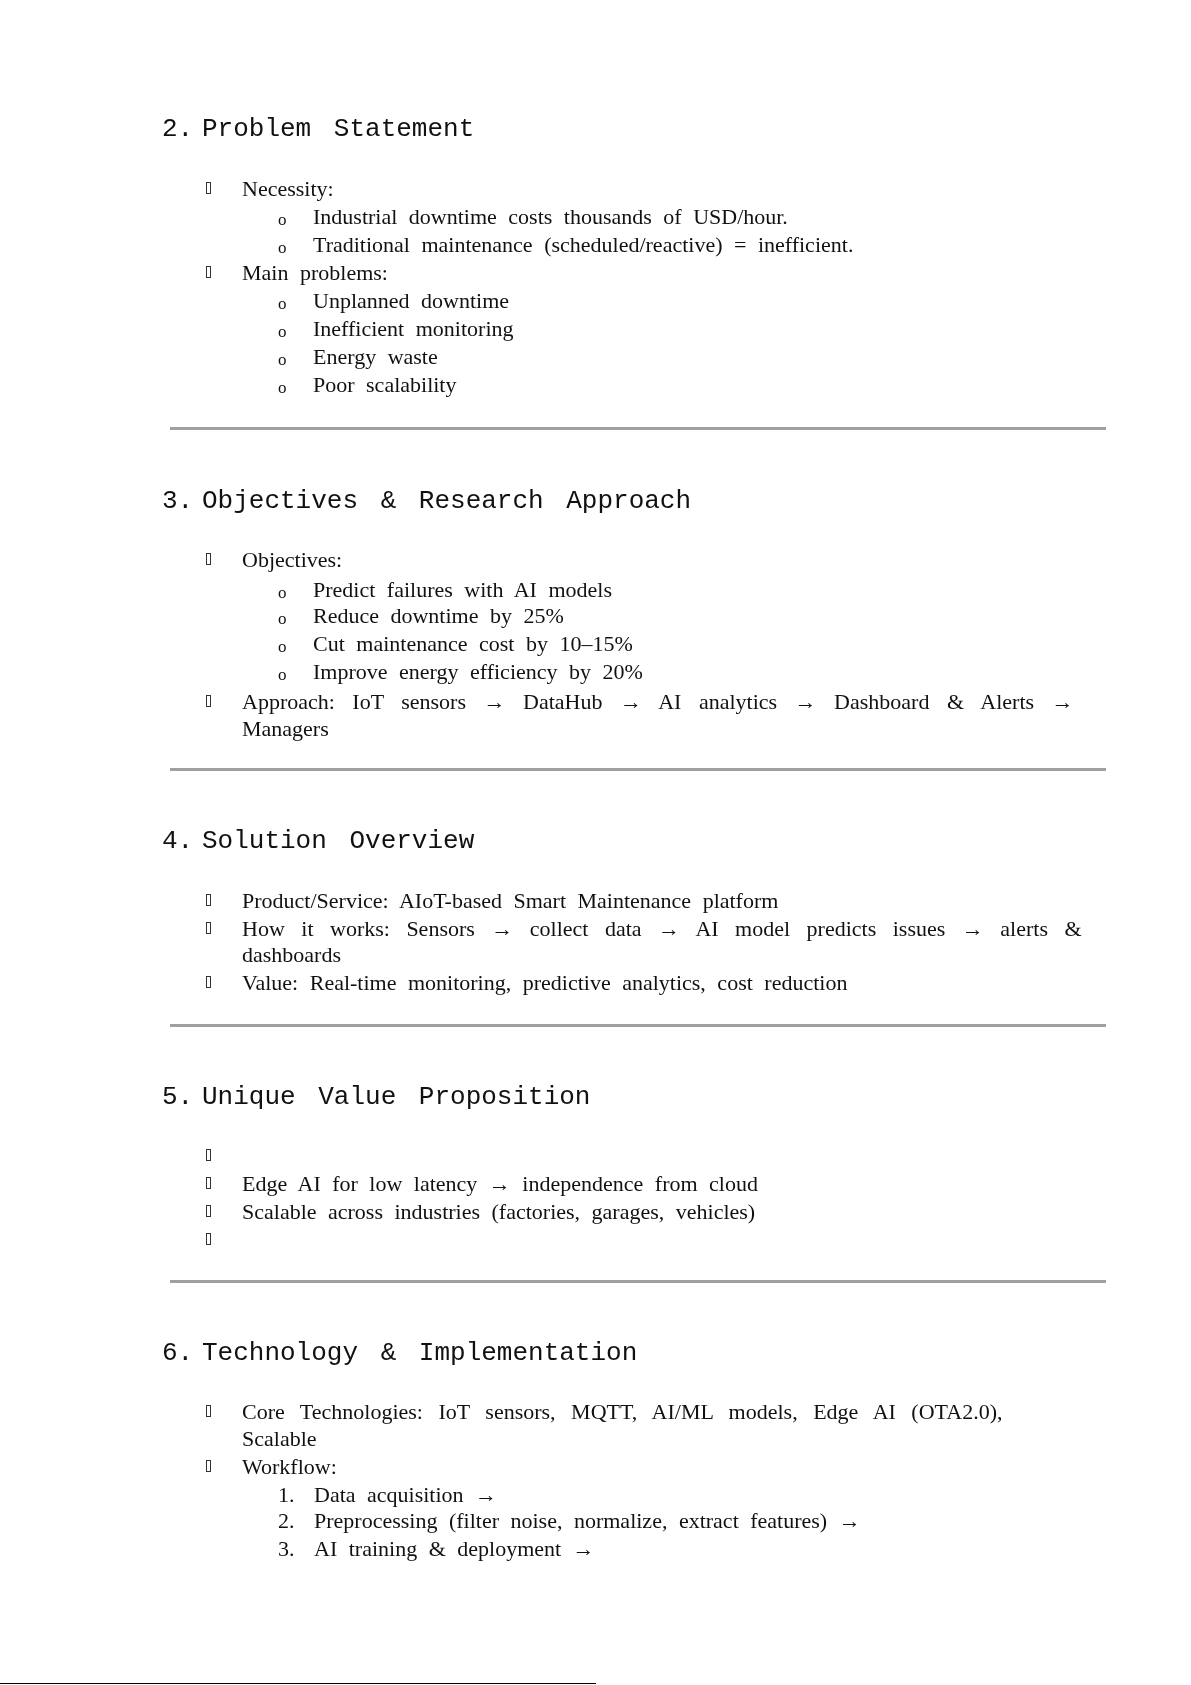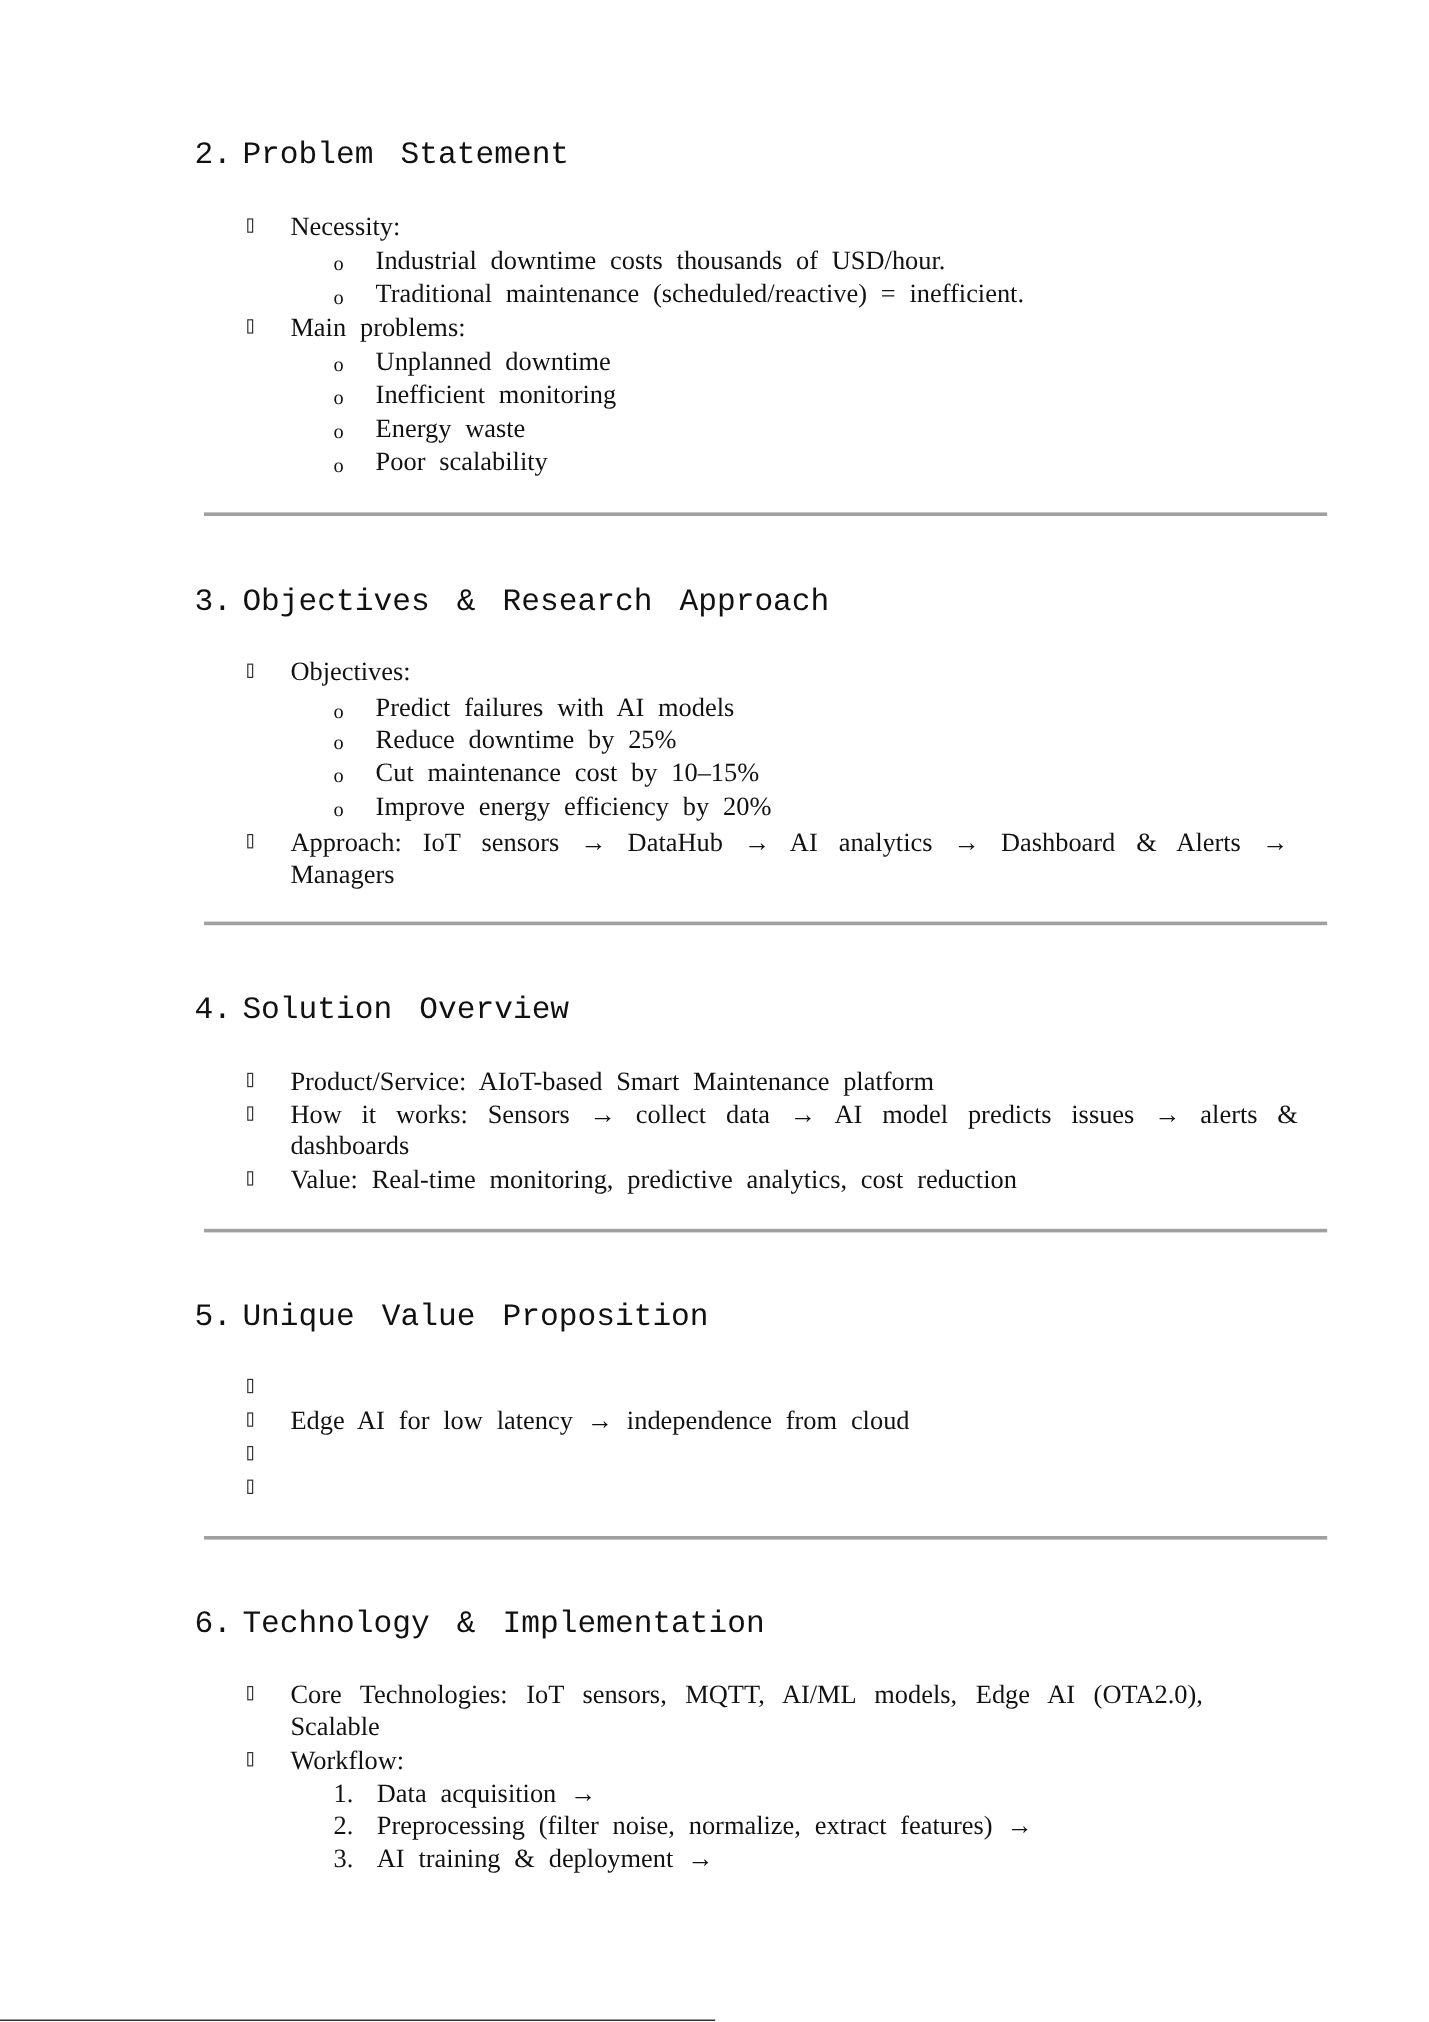--- a/index.html
+++ b/index.html
@@ -76,21 +76,21 @@
 <div class="line l1" style="top:916px; word-spacing:11px;"><span class="bul"></span><span>How it works: Sensors → collect data → AI model predicts issues → alerts &amp;</span></div>
 <div class="line cont" style="top:942px;">dashboards</div>
 <div class="line l1" style="top:970px;"><span class="bul"></span><span>Value: Real-time monitoring, predictive analytics, cost reduction</span></div>
 <div class="rule" style="top:1024px;"></div>
 
 <div class="heading" style="top:1082px;">
   <span class="num">5.</span><span>Unique Value Proposition</span>
 </div>
 <div class="line l1" style="top:1143px;"><span class="bul"></span></div>
 <div class="line l1" style="top:1171px;"><span class="bul"></span><span>Edge AI for low latency → independence from cloud</span></div>
-<div class="line l1" style="top:1199px;"><span class="bul"></span></div>
+<div class="line l1" style="top:1199px;"><span class="bul"></span><span>Scalable across industries (factories, garages, vehicles)</span></div>
 <div class="line l1" style="top:1227px;"><span class="bul"></span></div>
 <div class="rule" style="top:1280px;"></div>
 
 <div class="heading" style="top:1338px;">
   <span class="num">6.</span><span>Technology &amp; Implementation</span>
 </div>
 <div class="line l1" style="top:1399px; word-spacing:10px;"><span class="bul"></span><span>Core Technologies: IoT sensors, MQTT, AI/ML models, Edge AI (OTA2.0),</span></div>
 <div class="line cont" style="top:1426px;">Scalable</div>
 <div class="line l1" style="top:1454px;"><span class="bul"></span><span>Workflow:</span></div>
 <div class="line num2" style="top:1482px;"><span class="n">1.</span><span>Data acquisition →</span></div>

